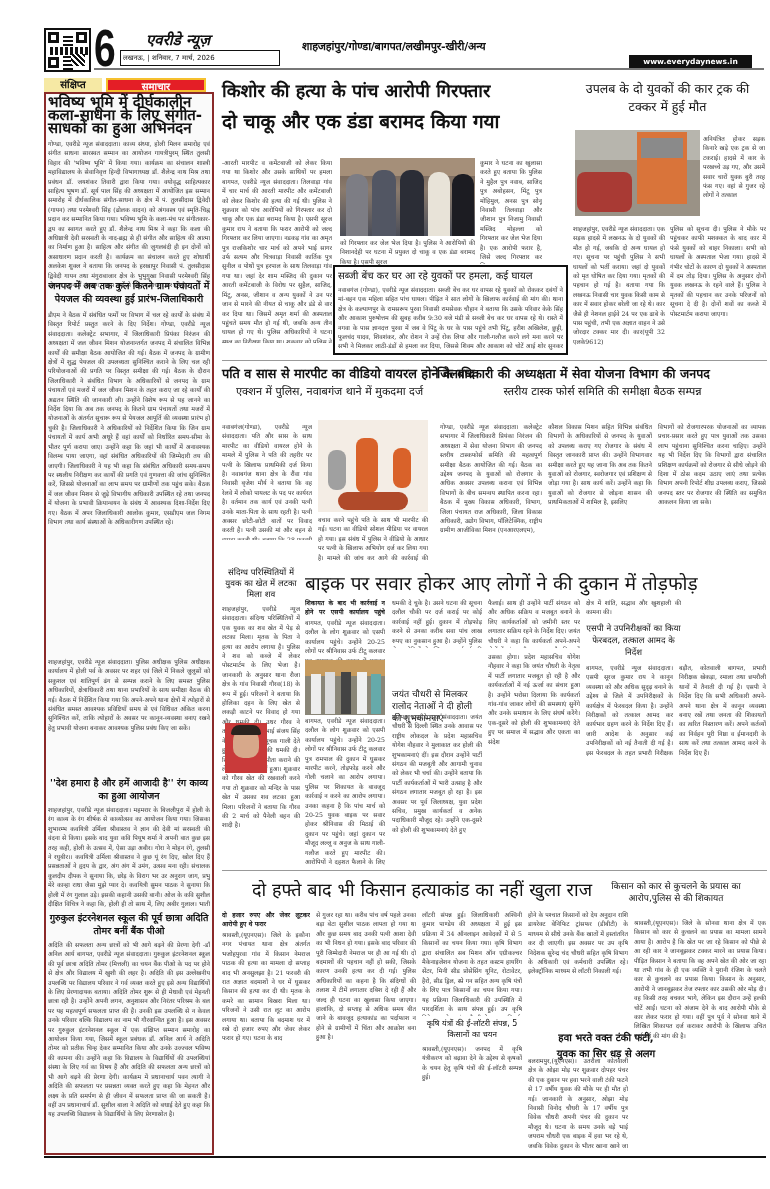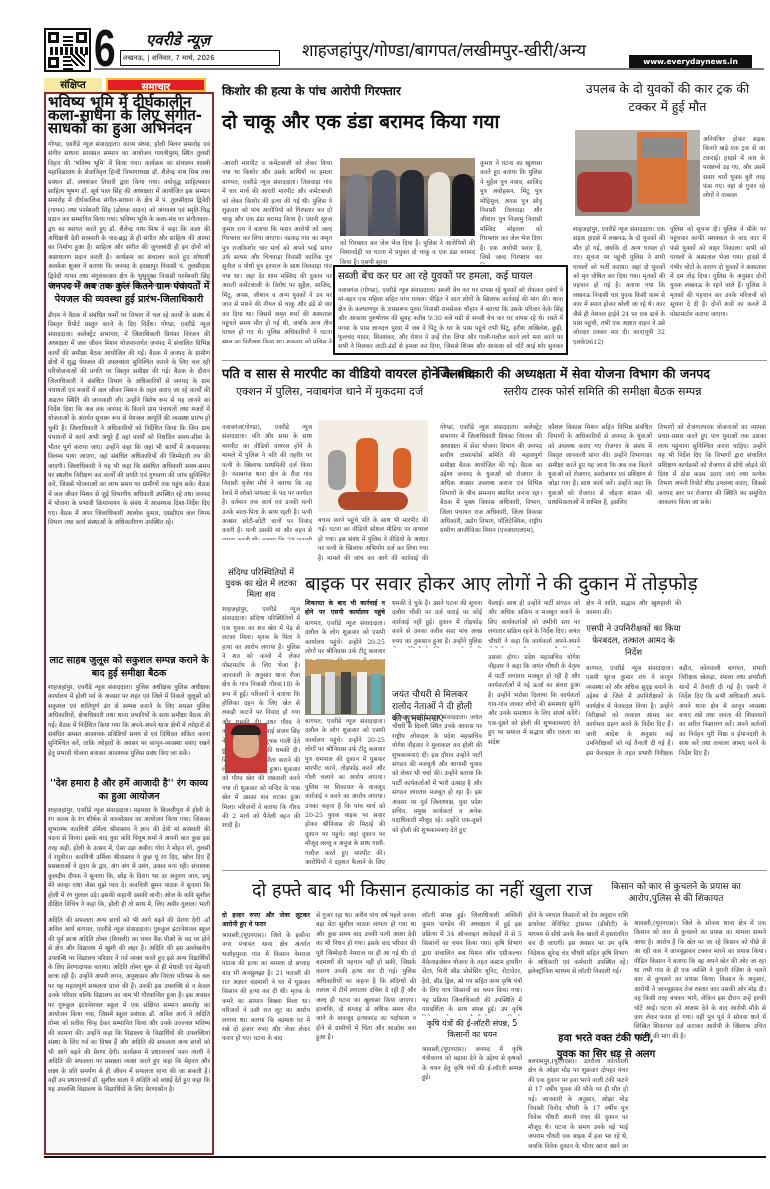--- a/index.html
+++ b/index.html
@@ -20,49 +20,49 @@
     <div class="abs" style="right:2px;top:2px;width:11px;height:11px;border:3px solid #111;"></div>
     <div class="abs" style="left:2px;bottom:2px;width:11px;height:11px;border:3px solid #111;"></div>
     <div class="abs" style="left:17px;top:4px;width:10px;height:36px;background:repeating-linear-gradient(0deg,#111 0 2px,#fff 2px 4px);"></div>
     <div class="abs" style="left:4px;top:17px;width:38px;height:8px;background:repeating-linear-gradient(90deg,#111 0 3px,#fff 3px 5px);"></div>
     <div class="abs" style="right:4px;bottom:4px;width:14px;height:12px;background:repeating-linear-gradient(45deg,#111 0 2px,#fff 2px 4px);"></div>
   </div>
   <div class="abs" style="left:50px;top:-6px;font-family:'Liberation Sans',sans-serif;font-weight:bold;font-size:52px;line-height:52px;color:#111;transform:scaleX(0.75);transform-origin:left;">6</div>
   <div class="abs" style="left:102px;top:1px;font-weight:bold;font-style:italic;font-size:15px;color:#111;">एवरीडे न्यूज़</div>
   <div class="abs" style="left:76px;top:22px;width:160px;height:16px;border:1px solid #111;font-size:7px;line-height:14px;padding-left:2px;color:#111;">लखनऊ, | शनिवार, 7 मार्च, 2026</div>
   <div class="abs" style="left:50px;top:40px;width:670px;height:2px;background:#777;"></div>
-  <div class="abs" style="left:258px;top:10px;font-weight:normal;font-size:17px;color:#111;letter-spacing:-0.2px;">शाहजहांपुर/गोण्डा/बागपत/लखीमपुर-खीरी/अन्य</div>
+  <div class="abs" style="left:258px;top:10px;font-weight:bold;font-size:11px;color:#111;letter-spacing:-0.2px;">शाहजहांपुर/गोण्डा/बागपत/लखीमपुर-खीरी/अन्य</div>
   <div class="abs" style="left:585px;top:27px;width:123px;height:13px;background:#111;color:#fff;font-weight:bold;font-size:7.5px;line-height:13px;text-align:center;">www.everydaynews.in</div>
 </div>
 
 <div class="abs" style="left:44px;top:78px;width:58px;height:14px;background:#f6e9a4;font-weight:bold;font-size:10px;line-height:14px;text-align:center;">संक्षिप्त</div>
 <div class="abs" style="left:106px;top:78px;width:100px;height:14px;background:#e41e26;color:#fff;font-weight:bold;font-size:10px;line-height:14px;text-align:center;border:2px solid #f6c02e;">समाचार</div>
 <div class="abs" style="left:44px;top:92px;width:170px;height:1063px;border:2px solid #8a2a2a;background:#fafafa;"></div>
 
 <div class="abs" style="left:48px;top:96px;width:162px;">
   <div class="hl" style="font-size:15px;text-align:left;font-weight:bold;line-height:13px;">भविष्य भूमि में दीर्घकालीन कला-साधना के लिए संगीत-साधकों का हुआ अभिनंदन</div>
   <div class="body-text" style="height:165px;margin-top:4px;">गोण्डा, एवरीडे न्यूज संवाददाता। काव्य संध्या, होली मिलन समारोह एवं संगीत साधना सारस्वत सम्मान का आयोजन गायत्रीपुरम् स्थित तुलसी विहार की 'भविष्य भूमि' में किया गया। कार्यक्रम का संचालन शास्त्री महाविद्यालय के सेवानिवृत्त हिन्दी विभागाध्यक्ष डॉ. शैलेन्द्र नाथ मिश्र तथा प्रबंधन डॉ. जयशंकर तिवारी द्वारा किया गया। वयोवृद्ध साहित्यकार साहित्य भूषण डॉ. सूर्य पाल सिंह की अध्यक्षता में आयोजित इस सम्मान समारोह में दीर्घकालिक संगीत-साधना के क्षेत्र में पं. तुलसीदास द्विवेदी (गायन) तथा परमेश्वरी सिंह (ढोलक वादन) को अंगवस्त्र एवं स्मृति-चिह्न प्रदान कर सम्मानित किया गया। भविष्य भूमि के कला-मंच पर संगीतकार-द्वय का स्वागत करते हुए डॉ. शैलेन्द्र नाथ मिश्र ने कहा कि कला की अधिष्ठात्री देवी सरस्वती के नाद-ब्रह्म से ही संगीत और साहित्य की आत्मा का निर्माण हुआ है। साहित्य और संगीत की जुगलबंदी ही इन दोनों को असाधारण प्रदान करती है। कार्यक्रम का संचालन करते हुए शोधार्थी अलकेश शुक्ल ने बताया कि जनपद के हरखापुर निवासी पं. तुलसीदास द्विवेदी गायन तथा मंगुराबाजार क्षेत्र के भुभुगुखा निवासी परमेश्वरी सिंह ढोलक वादन में लगभग पचास वर्षों से निरंतर साधना कर रहे है।</div>
 </div>
 <div class="abs" style="left:48px;top:280px;width:162px;">
   <div class="hl" style="font-size:9.5px;line-height:12.5px;">जनपद में अब तक कुल कितने ग्राम पंचायतों में पेयजल की व्यवस्था हुई प्रारंभ-जिलाधिकारी</div>
   <div class="body-text" style="height:308px;margin-top:5px;">डीएम ने बैठक में संबंधित फर्मों पर विभाग में चल रहे कार्यों के संबंध में विस्तृत रिपोर्ट प्रस्तुत करने के दिए निर्देश। गोण्डा, एवरीडे न्यूज संवाददाता। कलेक्ट्रेट सभागार, में जिलाधिकारी प्रियंका निरंजन की अध्यक्षता में जल जीवन मिशन योजनान्तर्गत जनपद में संचालित विभिन्न कार्यों की समीक्षा बैठक आयोजित की गई। बैठक में जनपद के ग्रामीण क्षेत्रों में शुद्ध पेयजल की उपलब्धता सुनिश्चित कराने के लिए चल रही परियोजनाओं की प्रगति पर विस्तृत समीक्षा की गई। बैठक के दौरान जिलाधिकारी ने संबंधित विभाग के अधिकारियों से जनपद के ग्राम पंचायतों एवं मजरों में जल जीवन मिशन के तहत कराए जा रहे कार्यों की अद्यतन स्थिति की जानकारी ली। उन्होंने विशेष रूप से यह जानने का निर्देश दिया कि अब तक जनपद के कितने ग्राम पंचायतों तथा मजरों में योजनाओं के अंतर्गत सुचारू रूप से पेयजल आपूर्ति की व्यवस्था प्रारंभ हो चुकी है। जिलाधिकारी ने अधिकारियों को निर्देशित किया कि जिन ग्राम पंचायतों में कार्य अभी अधूरे हैं वहां कार्यों को निर्धारित समय-सीमा के भीतर पूर्ण कराया जाए। उन्होंने कहा कि जहां भी कार्यों में अनावश्यक विलम्ब पाया जाएगा, वहां संबंधित अधिकारियों की जिम्मेदारी तय की जाएगी। जिलाधिकारी ने यह भी कहा कि संबंधित अधिकारी समय-समय पर स्थलीय निरीक्षण कर कार्यों की प्रगति एवं गुणवत्ता की जांच सुनिश्चित करें, जिससे योजनाओं का लाभ समय पर ग्रामीणों तक पहुंच सके। बैठक में जल जीवन मिशन से जुड़े विभागीय अधिकारी उपस्थित रहे तथा जनपद में योजना के प्रभावी क्रियान्वयन के संबंध में आवश्यक दिशा-निर्देश दिए गए। बैठक में अपर जिलाधिकारी आलोक कुमार, एसडीएम जल निगम विभाग तथा कार्य संस्थाओं के अधिकारीगण उपस्थित रहे।</div>
 </div>
 <div class="abs" style="left:48px;top:654px;width:162px;">
-  <div class="hl" style="font-size:9.5px;line-height:12.5px;">लाट साहब जुलूस को सकुशल सम्पन्न कराने के बाद हुई समीक्षा बैठक</div>
   <div class="body-text" style="height:114px;margin-top:3px;">शाहजहांपुर, एवरीडे न्यूज संवाददाता। पुलिस अधीक्षक पुलिस अधीक्षक कार्यालय में होली पर्व के अवसर पर शहर एवं जिले में निकले जुलूसों को सकुशल एवं शांतिपूर्ण ढंग से सम्पन्न कराने के लिए समस्त पुलिस अधिकारियों, क्षेत्राधिकारी तथा थाना प्रभारियों के साथ समीक्षा बैठक की गई। बैठक में निर्देशित किया गया कि अपने-अपने थाना क्षेत्रों में त्योहारों से संबंधित समस्त आवश्यक प्रविष्टियाँ समय से एवं विधिवत अंकित करना सुनिश्चित करें, ताकि त्योहारों के अवसर पर कानून-व्यवस्था बनाए रखने हेतु प्रभावी योजना बनाकर आवश्यक पुलिस प्रबंध किए जा सकें।</div>
 </div>
 <div class="abs" style="left:48px;top:777px;width:162px;">
   <div class="hl" style="font-size:9.5px;line-height:12.5px;">''देश हमारा है और हमें आजादी है'' रंग काव्य का हुआ आयोजन</div>
   <div class="body-text" style="height:103px;margin-top:3px;">शाहजहांपुर, एवरीडे न्यूज संवाददाता। महमरार के बिजलीपुरा में होली के रंग काव्य के रंग शीर्षक से काव्योत्सव का आयोजन किया गया। जिसका शुभारम्भ कवयित्री उर्मिला श्रीवास्तव ने ज्ञान की देवी मां सरस्वती की वंदना से किया। इसके बाद युवा कवि पियूष शर्मा ने अपनी बात कुछ इस तरह कही, होली के उत्सव में, ऐसा उड़ा अबीर। गोरा ने मोहन रंगे, तुलसी ने रघुबीर।। कवयित्री उर्मिला श्रीवास्तव ने कुछ यूं रंग दिए, खोल दिए हैं प्रसन्नताओं ने हृदय के द्वार, अंग अंग में उमंग, उत्सव मना रही। संचालक कुलदीप दीपक ने सुनाया कि, छोड़ के विराग भर उर अनुराग जाग, प्रभु मेरे कान्हा राधा जैसा मुझे प्यार दे। कवयित्री सुमन पाठक ने सुनाया कि होली में रंग गुलाल उड़े। इसकी कहानी उसकी बानी। ओज के कवि सुशील दीक्षित विचित्र ने कहा कि, होली ही तो साथ में, लिए अबीर गुलाल। भाती को भाती रंग, प्राणी कर दी लाल। व्यंग्यकार उमेश चन्द्र सिंह ने सुनाया कि, हम अपना घर फूंके किसी से क्या मतलब। चाहें जहां थूकें किसी से क्या मतलब। देश हमारा है और हमें आजादी है, चाहें जैसे इसे लूटें किसी से क्या मतलब।</div>
 </div>
 <div class="abs" style="left:48px;top:912px;width:162px;">
+  <div class="hl" style="font-size:9.5px;line-height:12.5px;">गुरुकुल इंटरनेशनल स्कूल की पूर्व छात्रा अदिति तोमर बनीं बैंक पीओ</div>
   <div class="body-text" style="height:212px;margin-top:3px;">अदिति की सफलता अन्य छात्रों को भी आगे बढ़ने की प्रेरणा देगी -डॉ अनिल आर्य बागपत, एवरीडे न्यूज संवाददाता। गुरुकुल इंटरनेशनल स्कूल की पूर्व छात्रा अदिति तोमर (मित्तली) का चयन बैंक पीओ के पद पर होने से क्षेत्र और विद्यालय में खुशी की लहर है। अदिति की इस उल्लेखनीय उपलब्धि पर विद्यालय परिवार ने गर्व व्यक्त करते हुए इसे अन्य विद्यार्थियों के लिए प्रेरणादायक बताया। अदिति तोमर शुरू से ही मेधावी एवं मेहनती छात्रा रही है। उन्होंने अपनी लगन, अनुशासन और निरंतर परिश्रम के बल पर यह महत्वपूर्ण सफलता प्राप्त की है। उनकी इस उपलब्धि से न केवल उनके परिवार बल्कि विद्यालय का नाम भी गौरवान्वित हुआ है। इस अवसर पर गुरुकुल इंटरनेशनल स्कूल में एक संक्षिप्त सम्मान समारोह का आयोजन किया गया, जिसमें स्कूल प्रबंधक डॉ. अनिल आर्य ने अदिति तोमर को प्रतीक चिन्ह देकर सम्मानित किया और उनके उज्ज्वल भविष्य की कामना की। उन्होंने कहा कि विद्यालय के विद्यार्थियों की उपलब्धियां संस्था के लिए गर्व का विषय हैं और अदिति की सफलता अन्य छात्रों को भी आगे बढ़ने की प्रेरणा देगी। कार्यक्रम में प्रधानाचार्य पवन त्यागी ने अदिति की सफलता पर प्रसन्नता व्यक्त करते हुए कहा कि मेहनत और लक्ष्य के प्रति समर्पण से ही जीवन में सफलता प्राप्त की जा सकती है। वहीं उप प्रधानाचार्य डॉ. सुशील बाला ने अदिति को बधाई देते हुए कहा कि यह उपलब्धि विद्यालय के विद्यार्थियों के लिए प्रेरणास्रोत है।</div>
 </div>
 
-<div class="abs hl" style="left:222px;top:78px;width:328px;font-size:12px;text-align:left;line-height:26px;">किशोर की हत्या के पांच आरोपी गिरफ्तार</div>
+<div class="abs hl" style="left:222px;top:78px;width:328px;font-size:18px;text-align:left;line-height:26px;">किशोर की हत्या के पांच आरोपी गिरफ्तार</div>
 <div class="abs hl" style="left:222px;top:108px;width:328px;font-size:19px;text-align:left;line-height:26px;">दो चाकू और एक डंडा बरामद किया गया</div>
 <div class="abs body-text" style="left:222px;top:158px;width:110px;height:185px;">-आरती मारपीट व कमेंटबाजी को लेकर किया गया था किशोर और उसके साथियों पर हमला बागपत, एवरीडे न्यूज संवाददाता। तिलवाड़ा गांव में चार मार्च की आरती मारपीट और कमेंटबाजी को लेकर किशोर की हत्या की गई थी। पुलिस ने शुक्रवार को पांच आरोपियों को गिरफ्तार कर दो चाकू और एक डंडा बरामद किया है। एसपी सूरज कुमार राय ने बताया कि फरार आरोपी को जल्द गिरफ्तार कर लिया जाएगा। नडकड़ गांव का अमृत पुत्र राजकिशोर चार मार्च को अपने भाई सागर उर्फ सत्यम और चित्रवाड़ा निवासी कार्तिक पुत्र सुनील व पोथों पुत्र हरपाल के साथ तिलवाड़ा गांव गया था। जहां देर शाम मस्जिद की दुकान पर आरती कमेंटबाजी के विरोध पर सुहैल, साजिद, मिंटू, अनस, जीशान व अन्य युवकों ने उन पर जान से मारने की नीयत से चाकू और डंडे से वार कर दिया था। जिसमें अमृत शर्मा की अस्पताल पहुंचते समय मौत हो गई थी, जबकि अन्य तीन घायल हो गए थे। पुलिस अधिकारियों ने घटना स्थल का निरीक्षण किया था। शुक्रवार को पुलिस ने पांच आरोपियों</div>
 <div class="abs photo" style="left:340px;top:158px;width:135px;height:78px;background:linear-gradient(180deg,#6b5a4e 0%,#8b7b6d 40%,#4a4d58 100%);">
   <div class="abs" style="left:0;top:0;width:100%;height:18px;background:#a58f79;"></div>
   <div class="abs" style="left:6px;top:16px;width:22px;height:62px;background:#7d7d84;border-radius:10px 10px 0 0;"></div>
   <div class="abs" style="left:32px;top:12px;width:24px;height:66px;background:#525663;border-radius:10px 10px 0 0;"></div>
   <div class="abs" style="left:60px;top:12px;width:24px;height:66px;background:#2b2d36;border-radius:10px 10px 0 0;"></div>
   <div class="abs" style="left:88px;top:14px;width:22px;height:64px;background:#e8e3d8;border-radius:10px 10px 0 0;"></div>
   <div class="abs" style="left:112px;top:16px;width:22px;height:62px;background:#1c1c22;border-radius:10px 10px 0 0;"></div>
 </div>

